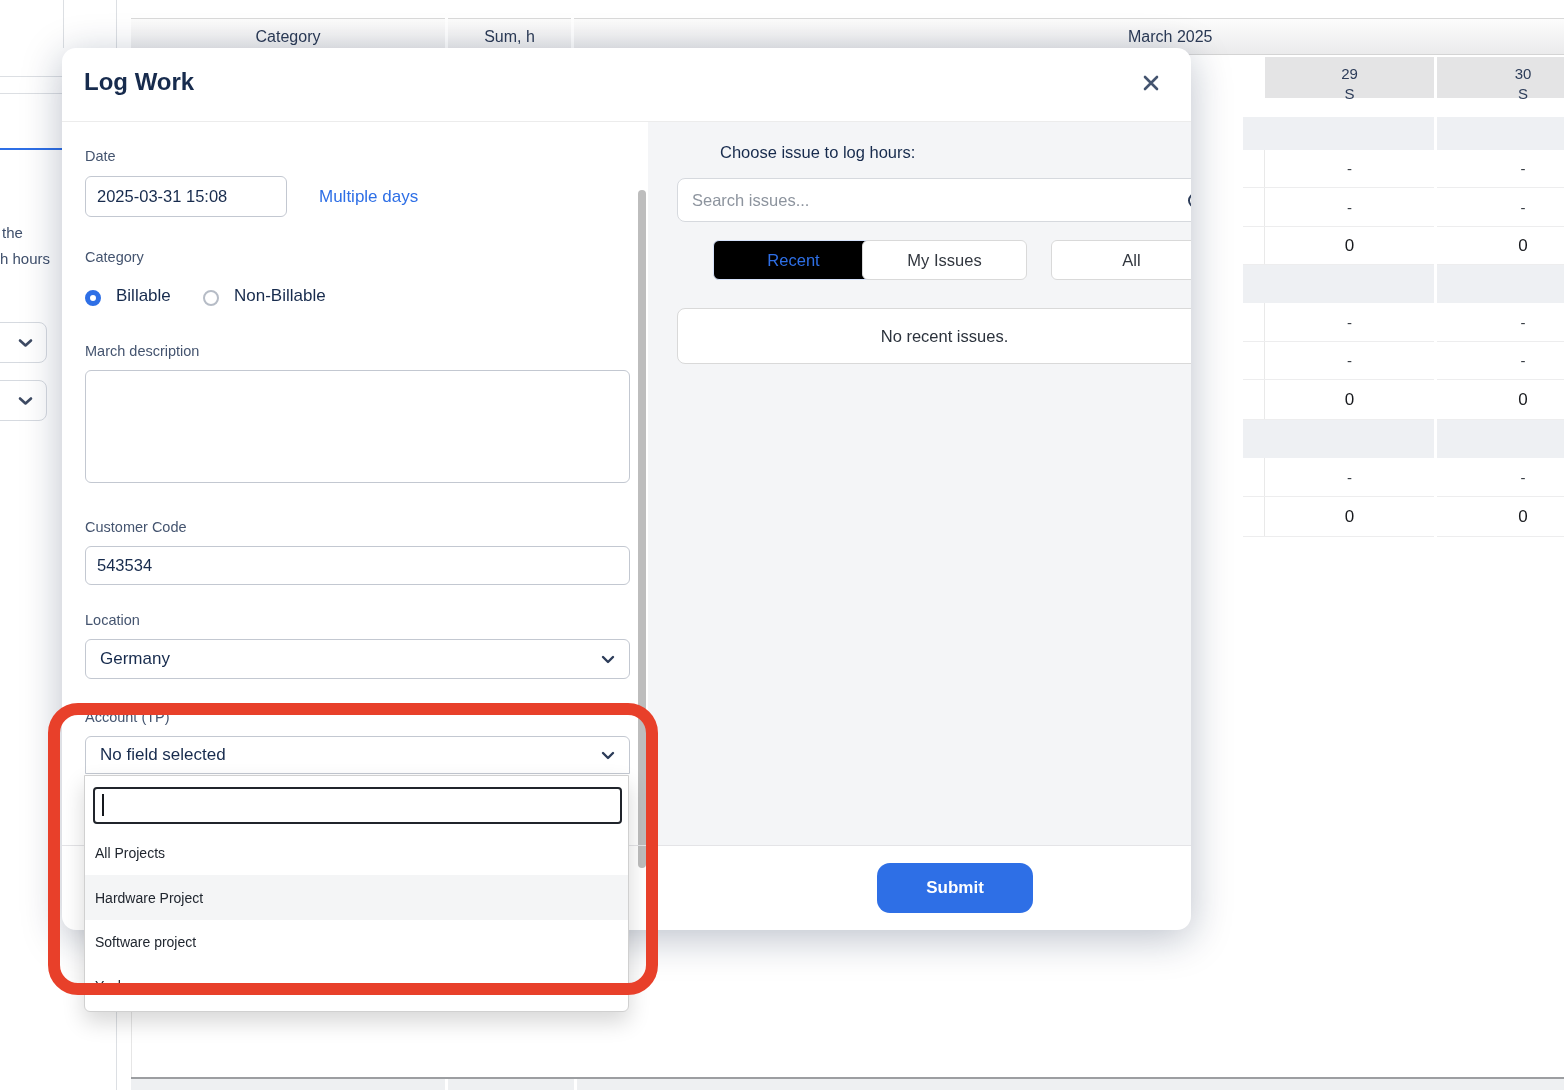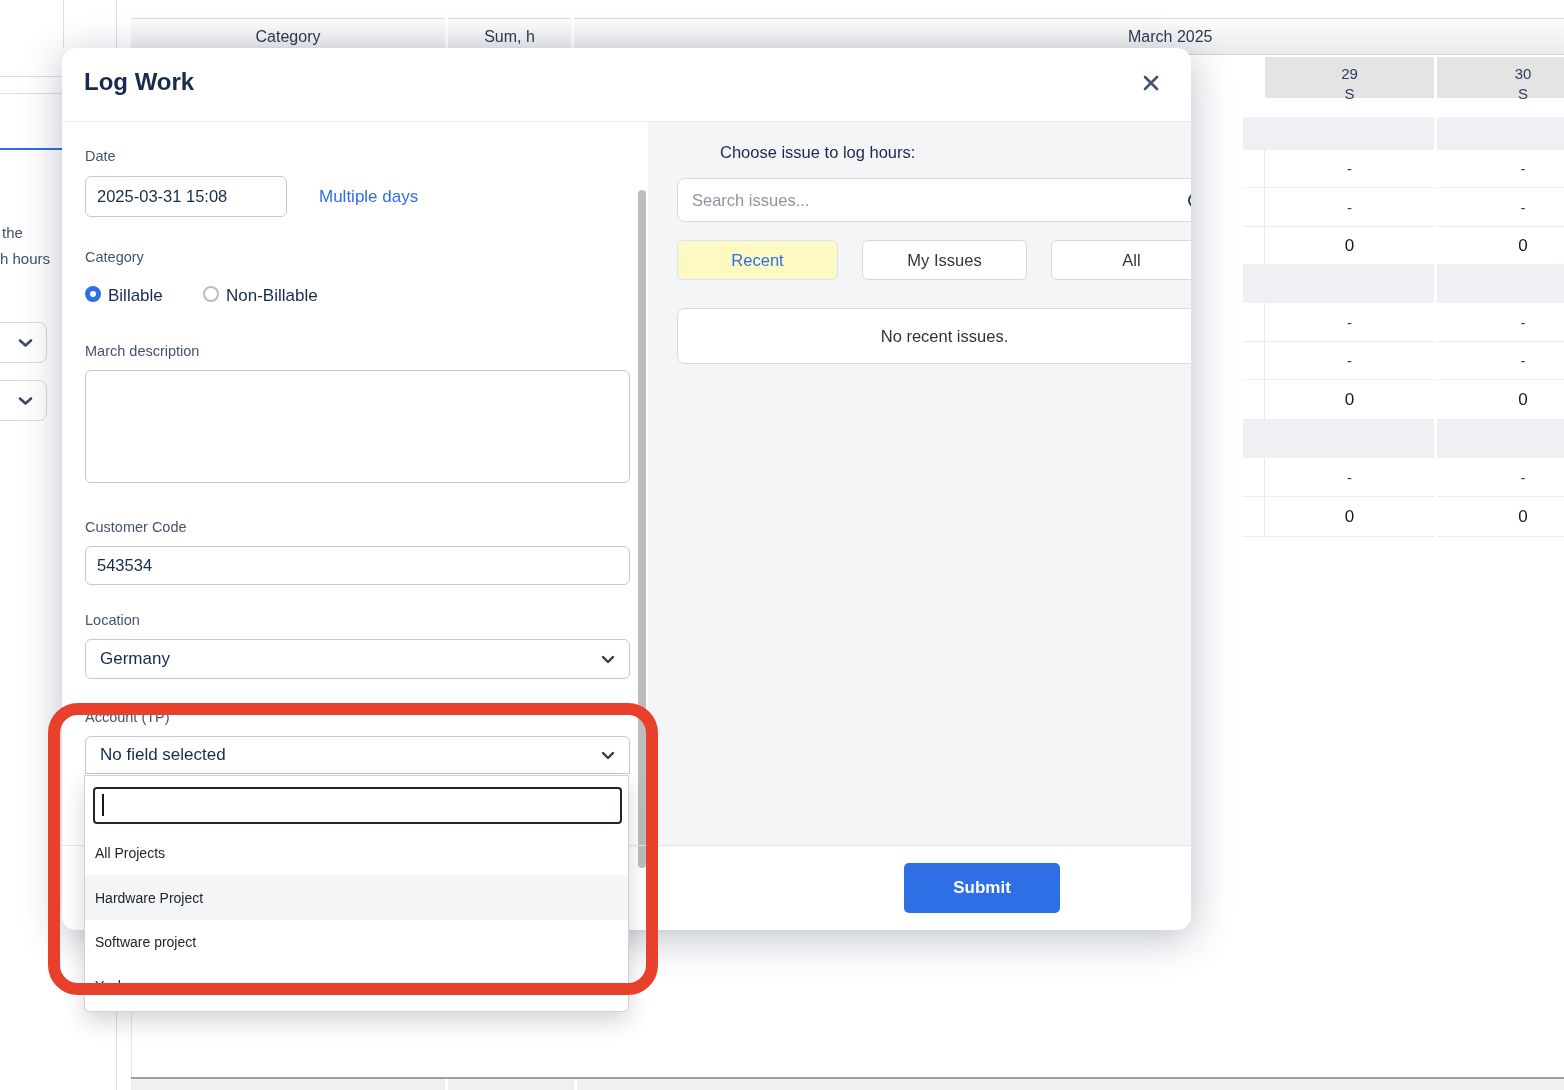--- a/index.html
+++ b/index.html
@@ -39,46 +39,46 @@
     display:flex;align-items:center;justify-content:center;background:none;border:none;padding:0;}
   .m-hdiv{position:absolute;left:0;right:0;top:73px;height:1px;background:#ececec;}
   .flabel{position:absolute;font-size:14.5px;color:#44546f;}
   .finput{position:absolute;border:1px solid #c3c8d1;border-radius:6px;background:#fff;
     font-size:16.5px;color:#172b4d;box-sizing:border-box;font-family:inherit;}
   input.finput{padding:0 11px;}
   .fselect{position:absolute;border:1px solid #c3c8d1;border-radius:6px;background:#fff;
     font-size:17px;color:#172b4d;box-sizing:border-box;display:flex;align-items:center;
     justify-content:space-between;padding:0 14px;cursor:pointer;gap:15px;}
   .link{position:absolute;color:#2e6fe6;font-size:17px;cursor:pointer;}
-  .radio-opt{position:absolute;display:flex;align-items:flex-start;cursor:pointer;}
+  .radio-opt{position:absolute;display:flex;align-items:flex-end;cursor:pointer;gap:8px;}
   .radio{width:16px;height:16px;border-radius:50%;box-sizing:border-box;background:#fff;margin-right:7px;}
   .radio.on{border:5px solid #2e6fe6;}
   .radio.off{border:2px solid #b6bcc6;}
   .radio-lab{font-size:17px;color:#172b4d;}
   .scroll-thumb{position:absolute;left:576px;top:142px;width:8px;height:678px;
     background:#bdbdbd;border-radius:4px;}
   
   #issue-panel{position:absolute;left:586px;top:74px;width:595px;height:723px;background:#f4f5f7;}
   .ip-head{position:absolute;left:29px;top:21px;font-size:16.5px;font-weight:500;color:#172b4d;margin-left:43px;}
   .ip-search{position:absolute;left:29px;top:56px;width:535px;height:44px;border:1px solid #d6d9de;
     border-radius:8px;background:#fff;box-sizing:border-box;font-family:inherit;
     font-size:16.5px;color:#172b4d;padding:0 44px 0 14px;}
   .ip-search::placeholder{color:#8d949e;}
   .ip-search-icon{position:absolute;left:538px;top:69px;}
   .tab{position:absolute;top:118px;height:40px;border-radius:6px;box-sizing:border-box;
     display:flex;align-items:center;justify-content:center;font-size:16.5px;cursor:pointer;}
-  .tab.active{background:#fef9c3;color:#2e6fe6;border:1px solid #d6e2fa;}
+  .tab.active{background:#000000;color:#2e6fe6;border:1px solid #d6e2fa;margin-left:36px;}
   .tab.idle{background:#fff;color:#32373f;border:1px solid #d9d9d9;}
   .ip-empty{position:absolute;left:29px;top:186px;width:535px;height:56px;background:#fff;
     border:1px solid #d9d9d9;border-radius:8px;box-sizing:border-box;display:flex;
     align-items:center;justify-content:center;font-size:16.5px;color:#2c333d;}
   
   .m-fdiv{position:absolute;left:0;right:0;top:797px;height:1px;background:#e4e4e7;}
-  .btn{position:absolute;top:815px;height:50px;border-radius:5px;font-size:17px;cursor:pointer;
-    display:flex;align-items:center;justify-content:center;box-sizing:border-box;font-family:inherit;margin-left:27px;}
+  .btn{position:absolute;top:815px;height:50px;border-radius:13px;font-size:17px;cursor:pointer;
+    display:flex;align-items:center;justify-content:center;box-sizing:border-box;font-family:inherit;}
   .btn.primary{left:815px;width:156px;background:#2e6fe6;color:#fff;font-weight:700;border:none;}
   .btn.secondary{left:993px;width:157px;background:#fff;color:#172b4d;font-weight:500;border:1px solid #c8ccd2;}
   
   #acct-panel{position:absolute;left:84px;top:775px;width:545px;height:237px;background:#fff;
     border:1px solid #d0d0d0;border-radius:0 0 6px 6px;box-shadow:0 10px 22px rgba(0,0,0,.16);
     z-index:20;box-sizing:border-box;overflow:hidden;}
   .dd-search{position:absolute;left:8px;top:11px;width:529px;height:37px;border:2px solid #20242b;
     border-radius:4px;box-sizing:border-box;font-family:inherit;font-size:16px;padding:0 8px;}
   .dd-caret{position:absolute;left:17px;top:18px;width:2px;height:22px;background:#15181d;}
   .dd-item{position:absolute;left:0;width:100%;height:44px;display:flex;align-items:center;

